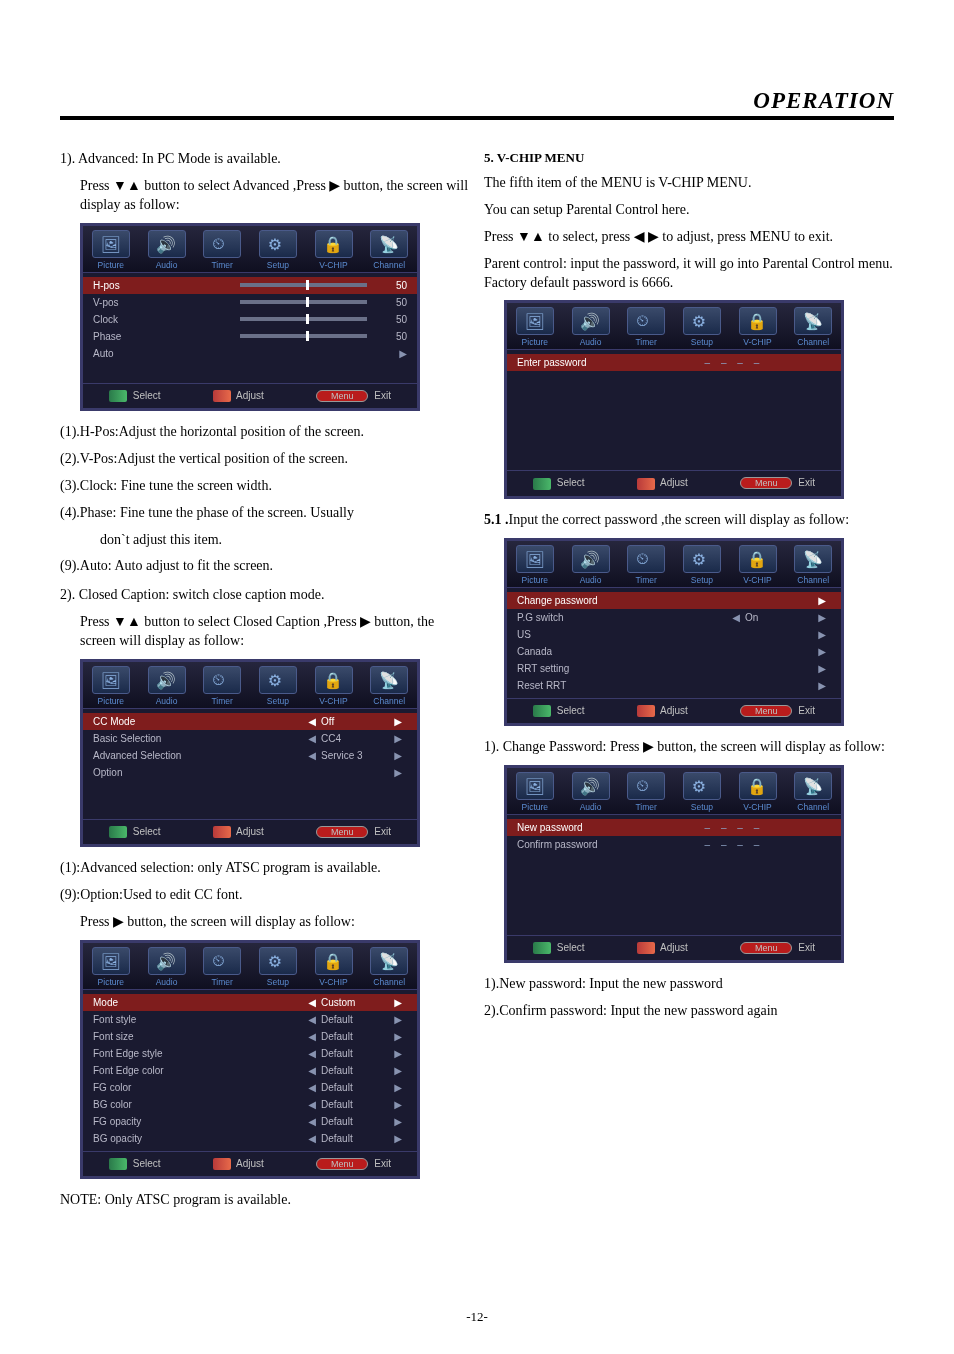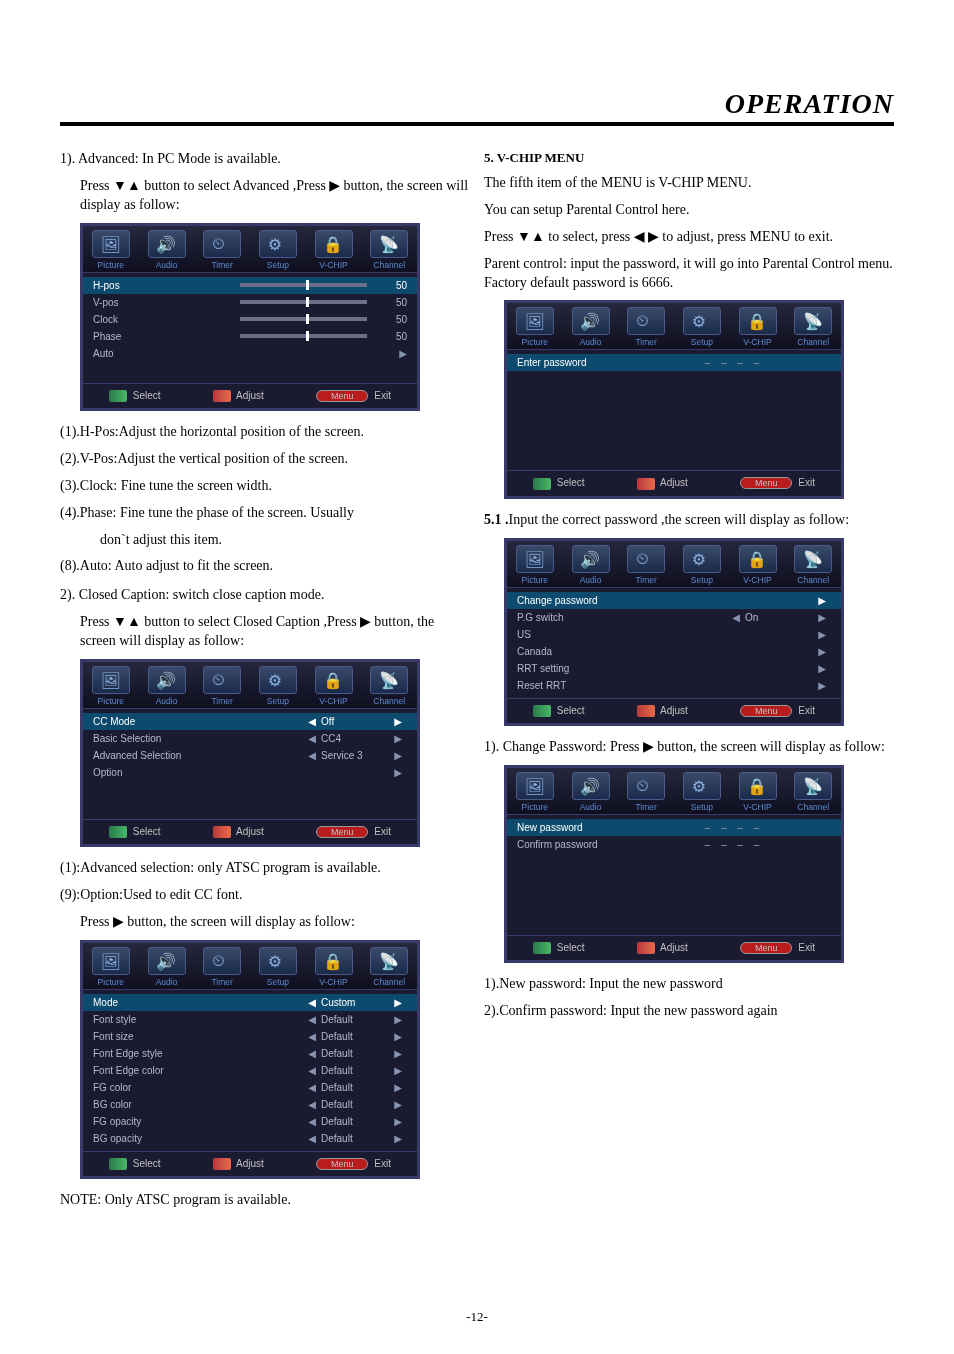--- a/index.html
+++ b/index.html
@@ -17,21 +17,21 @@
     top: 88px;
     right: 60px;
     left: 60px;
     border-bottom: 4px solid #000;
     text-align: right;
     padding-bottom: 2px;
   }
   .header-bar h1 {
     font-style: italic;
     font-weight: bold;
-    font-size: 28px;
+    font-size: 23px;
     letter-spacing: 1px;
   }
   .page {
     position: absolute;
     top: 150px;
     left: 60px;
     right: 60px;
     display: flex;
     gap: 14px;
   }
@@ -72,21 +72,21 @@
   .menu-body {
     min-height: 110px;
     padding: 4px 0;
   }
   .menu-row {
     display: flex;
     align-items: center;
     padding: 3px 10px;
     font-size: 10px;
   }
-  .menu-row.active { background: #0c4a6e; color: #fff; }
+  .menu-row.active { background: #7f1d1d; color: #fff; }
   .menu-row .label { flex: 1.4; }
   .menu-row .arr { width: 18px; text-align: center; color: #8893b0; }
   .menu-row .val { width: 68px; text-align: left; color: #b8b8c8; }
   .menu-row.active .val, .menu-row.active .arr { color: #fff; }
   .slider-track {
     flex: 1.3;
     height: 4px;
     background: #6a7088;
     margin: 0 10px;
     position: relative;
@@ -240,21 +240,21 @@
           <span><span class="key-icon key-red"></span><span> Adjust</span></span>
           <span><span class="btn-pill">Menu</span><span> Exit</span></span>
         </div>
     </div>
 
     <p class="para">(1).H-Pos:Adjust the horizontal position of the screen.</p>
     <p class="para">(2).V-Pos:Adjust the vertical position of the screen.</p>
     <p class="para">(3).Clock: Fine tune the screen width.</p>
     <p class="para">(4).Phase: Fine tune the phase of the screen. Usually</p>
     <p class="para indent2">don`t adjust this item.</p>
-    <p class="para">(8).Auto: Auto adjust to fit the screen.</p>
+    <p class="para">(9).Auto: Auto adjust to fit the screen.</p>
 
     <p class="para" style="margin-top:10px">2). Closed  Caption: switch close caption mode.</p>
     <p class="para indent">Press ▼▲ button to select  Closed  Caption ,Press ▶ button, the screen will  display as follow:</p>
 
     <div class="menu-box">
       <div class="menu-tabs">
           <div class="menu-tab">
             <div class="icon-box">
               <span class="icon-glyph">🖼</span>
             </div>

